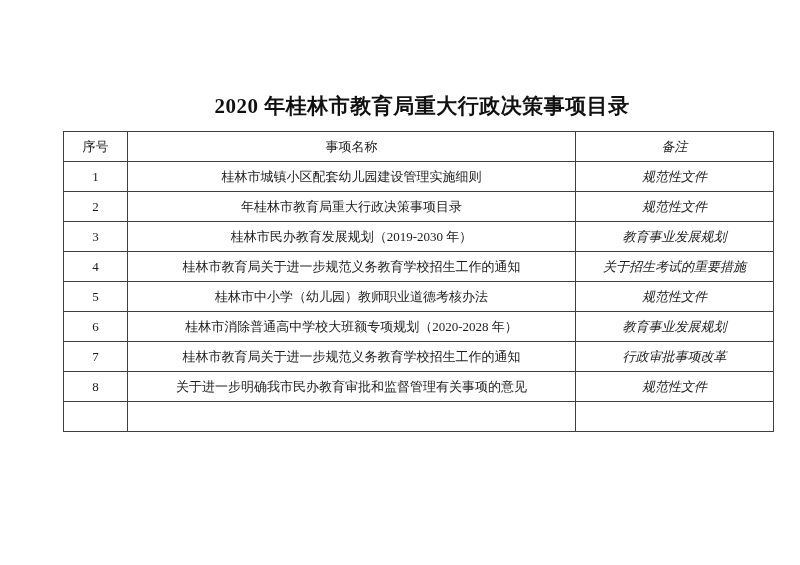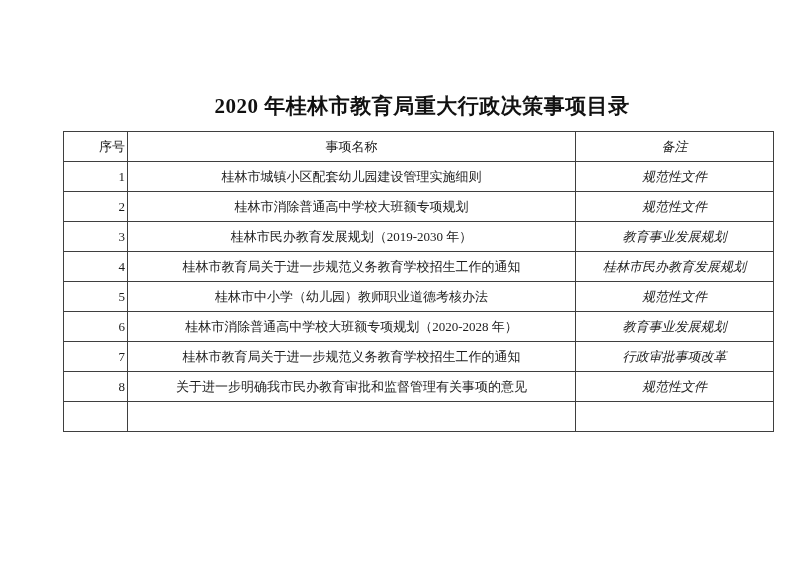--- a/index.html
+++ b/index.html
@@ -42,21 +42,21 @@
     text-align: center;
     vertical-align: middle;
     font-size: 13px;
     font-weight: normal;
     height: 29px;
     padding: 0 2px;
     overflow: hidden;
     white-space: nowrap;
     color: #1c1c1c;
   }
-  table.catalog .col-no    { width: 59px; text-align: right; }
+  table.catalog .col-no    { width: 59px; }
   table.catalog .col-name  { width: 443px; }
   table.catalog .col-remark{ width: 193px; font-style: italic; }
   table.catalog tr.empty-row td { height: 29px; }
 </style>
 </head>
 <body>
 
 <div class="page">
 
   <div class="doc-title">2020 年桂林市教育局重大行政决策事项目录</div>
@@ -70,32 +70,32 @@
       </tr>
     </thead>
     <tbody id="table-body">
         <tr>
           <td class="col-no">1</td>
           <td class="col-name">桂林市城镇小区配套幼儿园建设管理实施细则</td>
           <td class="col-remark">规范性文件</td>
         </tr>
         <tr>
           <td class="col-no">2</td>
-          <td class="col-name">桂林市消除普通高中学校大班额专项规划</td>
+          <td class="col-name">年桂林市教育局重大行政决策事项目录</td>
           <td class="col-remark">规范性文件</td>
         </tr>
         <tr>
           <td class="col-no">3</td>
           <td class="col-name">桂林市民办教育发展规划（2019-2030 年）</td>
           <td class="col-remark">教育事业发展规划</td>
         </tr>
         <tr>
           <td class="col-no">4</td>
           <td class="col-name">桂林市教育局关于进一步规范义务教育学校招生工作的通知</td>
-          <td class="col-remark">桂林市民办教育发展规划</td>
+          <td class="col-remark">关于招生考试的重要措施</td>
         </tr>
         <tr>
           <td class="col-no">5</td>
           <td class="col-name">桂林市中小学（幼儿园）教师职业道德考核办法</td>
           <td class="col-remark">规范性文件</td>
         </tr>
         <tr>
           <td class="col-no">6</td>
           <td class="col-name">桂林市消除普通高中学校大班额专项规划（2020-2028 年）</td>
           <td class="col-remark">教育事业发展规划</td>

